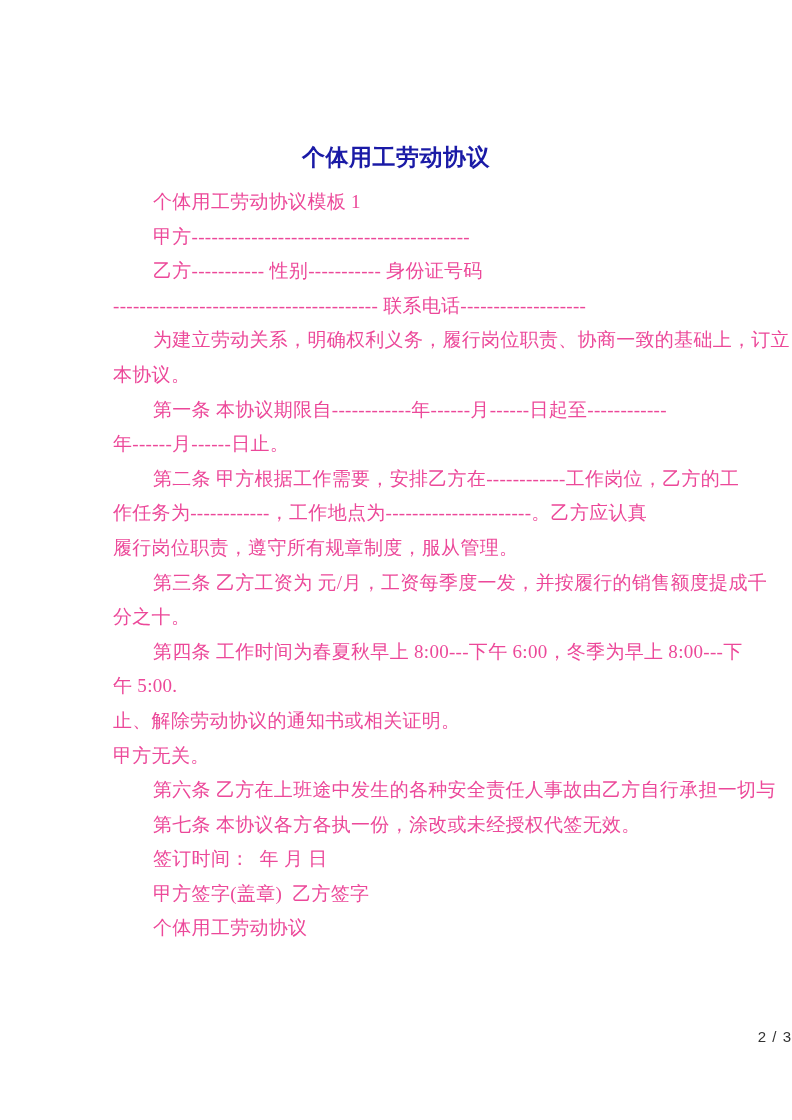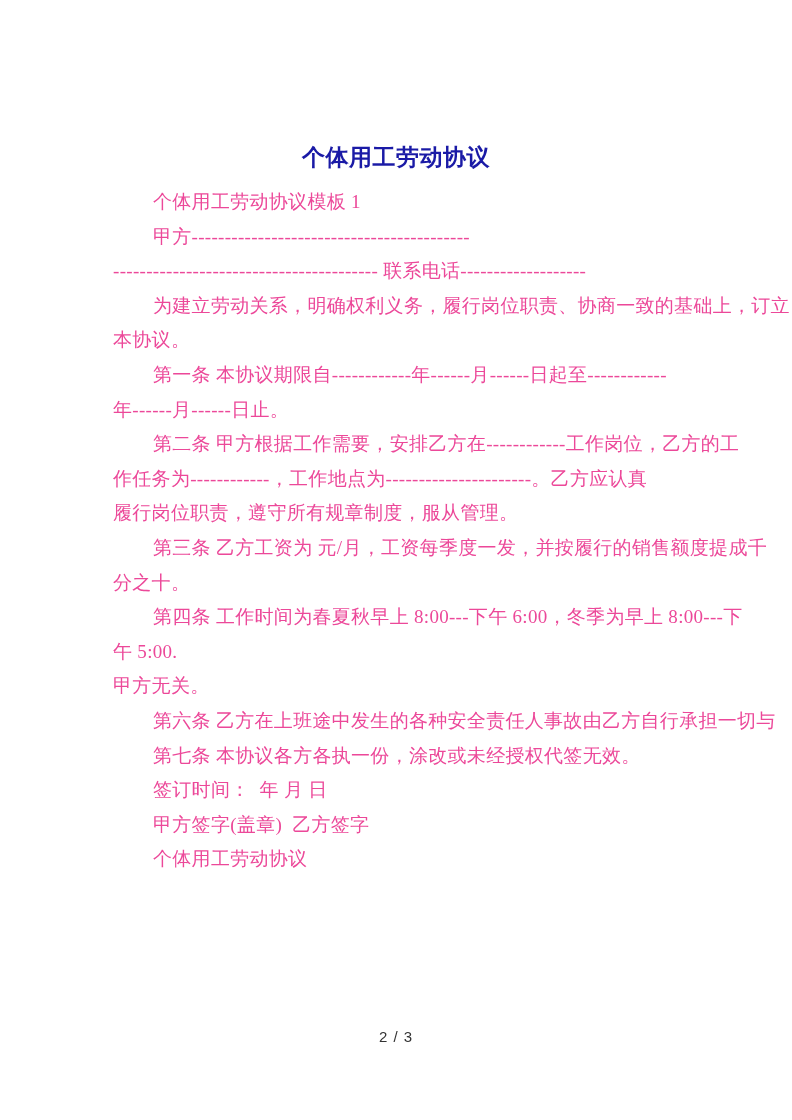--- a/index.html
+++ b/index.html
@@ -46,48 +46,50 @@
     color: #ec4899;
   }
   .doc-line.indent {
     text-indent: 40px;
   }
   .page-footer {
     position: absolute;
     top: 1028px;
     left: 0;
     width: 100%;
-    text-align: center;
+    text-align: right;
     font-family: "Liberation Sans", "DejaVu Sans", sans-serif;
     font-size: 15px;
     letter-spacing: 1px;
     color: #333333;
   }
 </style>
 </head>
 <body>
 
 <div class="page">
   <h1 class="doc-title" style="color: rgb(26, 26, 166);">个体用工劳动协议</h1>
 
   <div class="doc-body" id="doc-body">
       <div class="doc-line indent">个体用工劳动协议模板 1</div>
       <div class="doc-line indent">甲方------------------------------------------</div>
+      <div class="doc-line indent">乙方----------- 性别----------- 身份证号码</div>
       <div class="doc-line">---------------------------------------- 联系电话-------------------</div>
       <div class="doc-line indent">为建立劳动关系，明确权利义务，履行岗位职责、协商一致的基础上，订立</div>
       <div class="doc-line">本协议。</div>
       <div class="doc-line indent">第一条 本协议期限自------------年------月------日起至------------</div>
       <div class="doc-line">年------月------日止。</div>
       <div class="doc-line indent">第二条 甲方根据工作需要，安排乙方在------------工作岗位，乙方的工</div>
       <div class="doc-line">作任务为------------，工作地点为----------------------。乙方应认真</div>
       <div class="doc-line">履行岗位职责，遵守所有规章制度，服从管理。</div>
       <div class="doc-line indent">第三条 乙方工资为 元/月，工资每季度一发，并按履行的销售额度提成千</div>
       <div class="doc-line">分之十。</div>
       <div class="doc-line indent">第四条 工作时间为春夏秋早上 8:00---下午 6:00，冬季为早上 8:00---下</div>
       <div class="doc-line">午 5:00.</div>
+      <div class="doc-line">止、解除劳动协议的通知书或相关证明。</div>
       <div class="doc-line">甲方无关。</div>
       <div class="doc-line indent">第六条 乙方在上班途中发生的各种安全责任人事故由乙方自行承担一切与</div>
       <div class="doc-line indent">第七条 本协议各方各执一份，涂改或未经授权代签无效。</div>
       <div class="doc-line indent">签订时间：  年 月 日</div>
       <div class="doc-line indent">甲方签字(盖章)  乙方签字</div>
       <div class="doc-line indent">个体用工劳动协议</div>
     </div>
 
   <div class="page-footer">2 / 3</div>
 </div>

